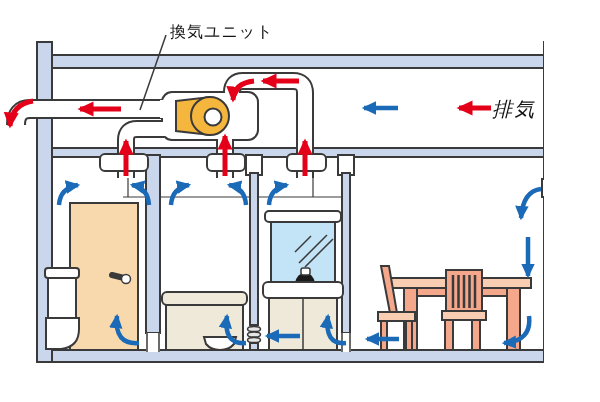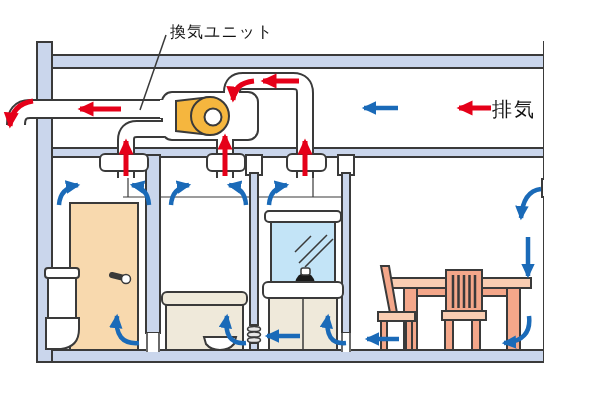--- a/index.html
+++ b/index.html
@@ -2,21 +2,21 @@
 <html style="--background: #ffffff; --structure: #cad6ec; --outline: #3a3a3a; --supply-blue: #1a6ab8; --exhaust-red: #e50019; --fan-orange: #f5b63e; --door-tan: #f8d9ae; --fixture-beige: #efe9da; --furniture-salmon: #f4a78a; --furniture-light: #f9cdb2; --mirror-blue: #c3e4f7;"><head>
 <meta charset="utf-8">
 <style>
   html,body{margin:0;padding:0;background:#fff;}
   #canvas{position:relative;width:544px;height:402px;background:var(--background,#fff);overflow:hidden;
           font-family:"Liberation Serif","DejaVu Serif",serif;}
   #art{position:absolute;left:0;top:0;}
   .label{position:absolute;color:#111;white-space:nowrap;}
   #unit-label{left:170px;top:22px;font-size:16px;letter-spacing:1px;}
   #legend-supply{left:399px;top:96px;font-size:20px;letter-spacing:2px;}
-  #legend-exhaust{left:492px;top:96px;font-size:20px;letter-spacing:2px;}
+  #legend-exhaust{left:492px;top:96px;font-size:20px;letter-spacing:2px;font-style:italic;}
   #inlet-label{left:564px;top:202px;font-size:18px;writing-mode:vertical-rl;line-height:1;letter-spacing:2px;}
   
   .st{fill:var(--structure);stroke:var(--outline);stroke-width:2;}
   .wh{fill:#fff;stroke:var(--outline);stroke-width:2;}
   .patch{fill:#fff;stroke:none;}
   .ln{stroke:var(--outline);stroke-width:1.2;fill:none;}
   .ln15{stroke:var(--outline);stroke-width:1.5;fill:none;}
   .pipe-o{fill:none;stroke:var(--outline);}
   .pipe-i{fill:none;stroke:#fff;}
   .arrow{fill:none;stroke-linecap:butt;}

